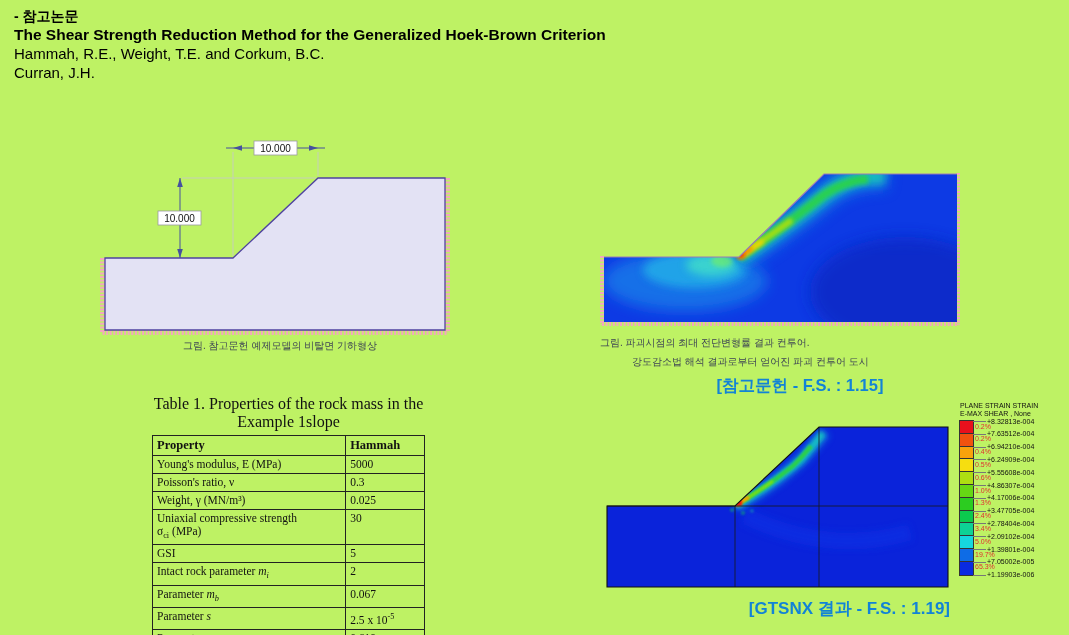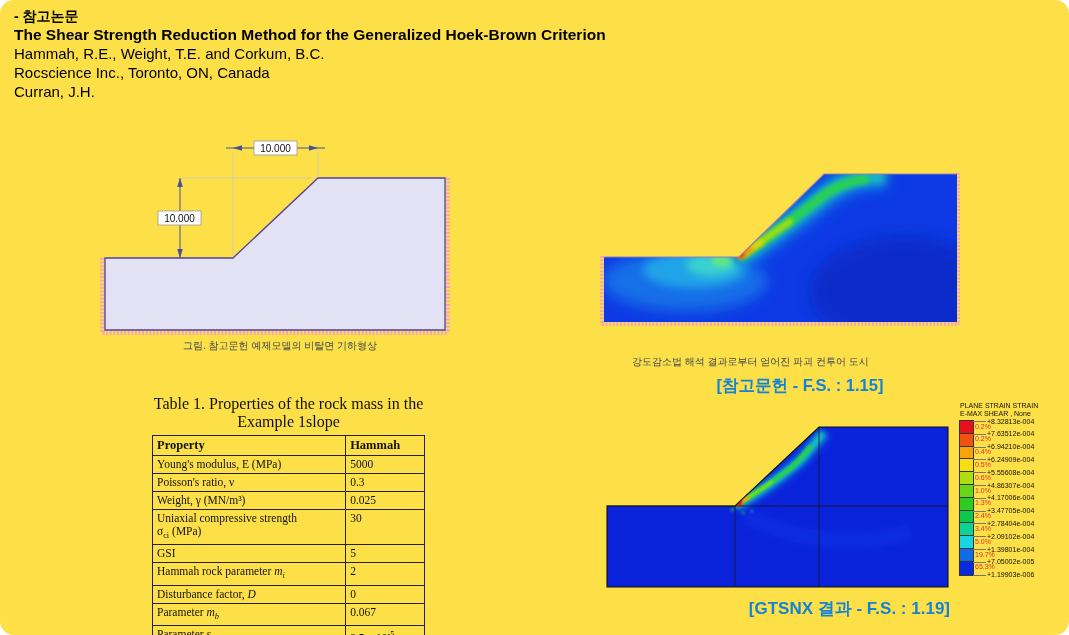--- a/index.html
+++ b/index.html
@@ -1,17 +1,17 @@
 <!DOCTYPE html>
 <html><head>
 <meta charset="utf-8">
 <style>
   html,body{margin:0;padding:0;background:#ffffff;}
-  #page{position:relative;width:1069px;height:635px;background:#fde047;overflow:hidden;
-        font-family:"Liberation Sans",sans-serif;color:#000;border-radius:14px;}
+  #page{position:relative;width:1069px;height:635px;background:#bef264;overflow:hidden;
+        font-family:"Liberation Sans",sans-serif;color:#000;}
   .abs{position:absolute;}
 
   
   .hdr{left:14px;top:7px;line-height:19px;font-size:15px;color:#000;}
   .hdr .tag{font-weight:bold;font-size:14px;line-height:18px;}
   .hdr .title{font-weight:bold;font-size:15.5px;}
 
   
   .kcap{font-weight:normal;color:#3d4454;font-size:10px;}
   .fs{font-weight:bold;color:#1283d6;font-size:16.5px;text-align:center;}
@@ -39,21 +39,20 @@
 </style>
 </head>
 <body>
 
 <div id="page">
 
   <div class="abs hdr">
     <div class="tag">- 참고논문</div>
     <div class="title">The Shear Strength Reduction Method for the Generalized Hoek-Brown Criterion</div>
     <div>Hammah, R.E., Weight, T.E. and Corkum, B.C.</div>
-    <div>Rocscience Inc., Toronto, ON, Canada</div>
     <div>Curran, J.H.</div>
   </div>
 
   <div class="abs" style="left:100px;top:140px;">
     <svg width="360" height="196" viewBox="0 0 360 196">
 
       <line x1="2.5" y1="118" x2="2.5" y2="193" stroke="#f2a8bc" stroke-width="5" stroke-dasharray="2 1.6"></line>
       <line x1="347.5" y1="38" x2="347.5" y2="193" stroke="#f2a8bc" stroke-width="5" stroke-dasharray="2 1.6"></line>
       <line x1="2.5" y1="192.5" x2="347.5" y2="192.5" stroke="#f2a8bc" stroke-width="5" stroke-dasharray="2 1.6"></line>
 
@@ -103,26 +102,22 @@
           <span>Uniaxial compressive strength</span><br>
           <span>σ</span><sub>ci</sub><span> (MPa)</span>
         </td>
         <td class="val">30</td>
       </tr>
       <tr>
         <td>GSI</td>
         <td class="val">5</td>
       </tr>
       <tr>
-        <td><span>Hammah rock parameter </span><span class="var">m</span><sub class="var">i</sub></td>
+        <td><span>Intact rock parameter </span><span class="var">m</span><sub class="var">i</sub></td>
         <td class="val">2</td>
-      </tr>
-      <tr>
-        <td><span>Disturbance factor, </span><span class="var">D</span></td>
-        <td class="val">0</td>
       </tr>
       <tr>
         <td><span>Parameter </span><span class="var">m</span><sub class="var">b</sub></td>
         <td class="val">0.067</td>
       </tr>
       <tr>
         <td><span>Parameter </span><span class="var">s</span></td>
         <td class="val"><span>2.5 x 10</span><sup>-5</sup></td>
       </tr>
       <tr>
@@ -163,20 +158,21 @@
         <path d="M139,101 Q185,70 225,38 Q252,17 285,20" fill="none" stroke="#16c0bc" stroke-width="15" filter="url(#rb4)" opacity="0.95"></path>
         <path d="M139,100 Q185,69 225,37 Q245,24 268,22" fill="none" stroke="#2cd24c" stroke-width="9" filter="url(#rb2)" opacity="0.95"></path>
         <path d="M140,99 Q165,82 192,63" fill="none" stroke="#aadf0e" stroke-width="6" filter="url(#rb2)"></path>
         <path d="M139,100 L163,84" fill="none" stroke="#f8d400" stroke-width="5" filter="url(#rb2)"></path>
         <path d="M138,100 L152,91" fill="none" stroke="#f87c00" stroke-width="4" filter="url(#rb2)"></path>
         <circle cx="141" cy="98" r="3" fill="#ee1408" filter="url(#rb2)"></circle>
       </g>
       <polyline points="4,100 139,100 224,17 357,17" fill="none" stroke="#9a7ab8" stroke-width="1.2"></polyline>
     </svg>
   </div>
+  <div class="abs kcap" style="left:600px;top:336px;">그림. 파괴시점의 최대 전단변형률 결과 컨투어.</div>
   <div class="abs kcap" style="left:632px;top:355px;">강도감소법 해석 결과로부터 얻어진 파괴 컨투어 도시</div>
   <div class="abs fs" style="left:620px;top:375px;width:360px;">[참고문헌 - F.S. : 1.15]</div>
 
   <div class="abs" style="left:605px;top:424px;">
     <svg width="345" height="166" viewBox="0 0 345 166">
       <defs>
         <clipPath id="gclip">
             <polygon points="2,82 130,82 214,3 343,3 343,163 2,163"></polygon>
           </clipPath>
         <filter id="gb1" x="-60%" y="-60%" width="220%" height="220%">

